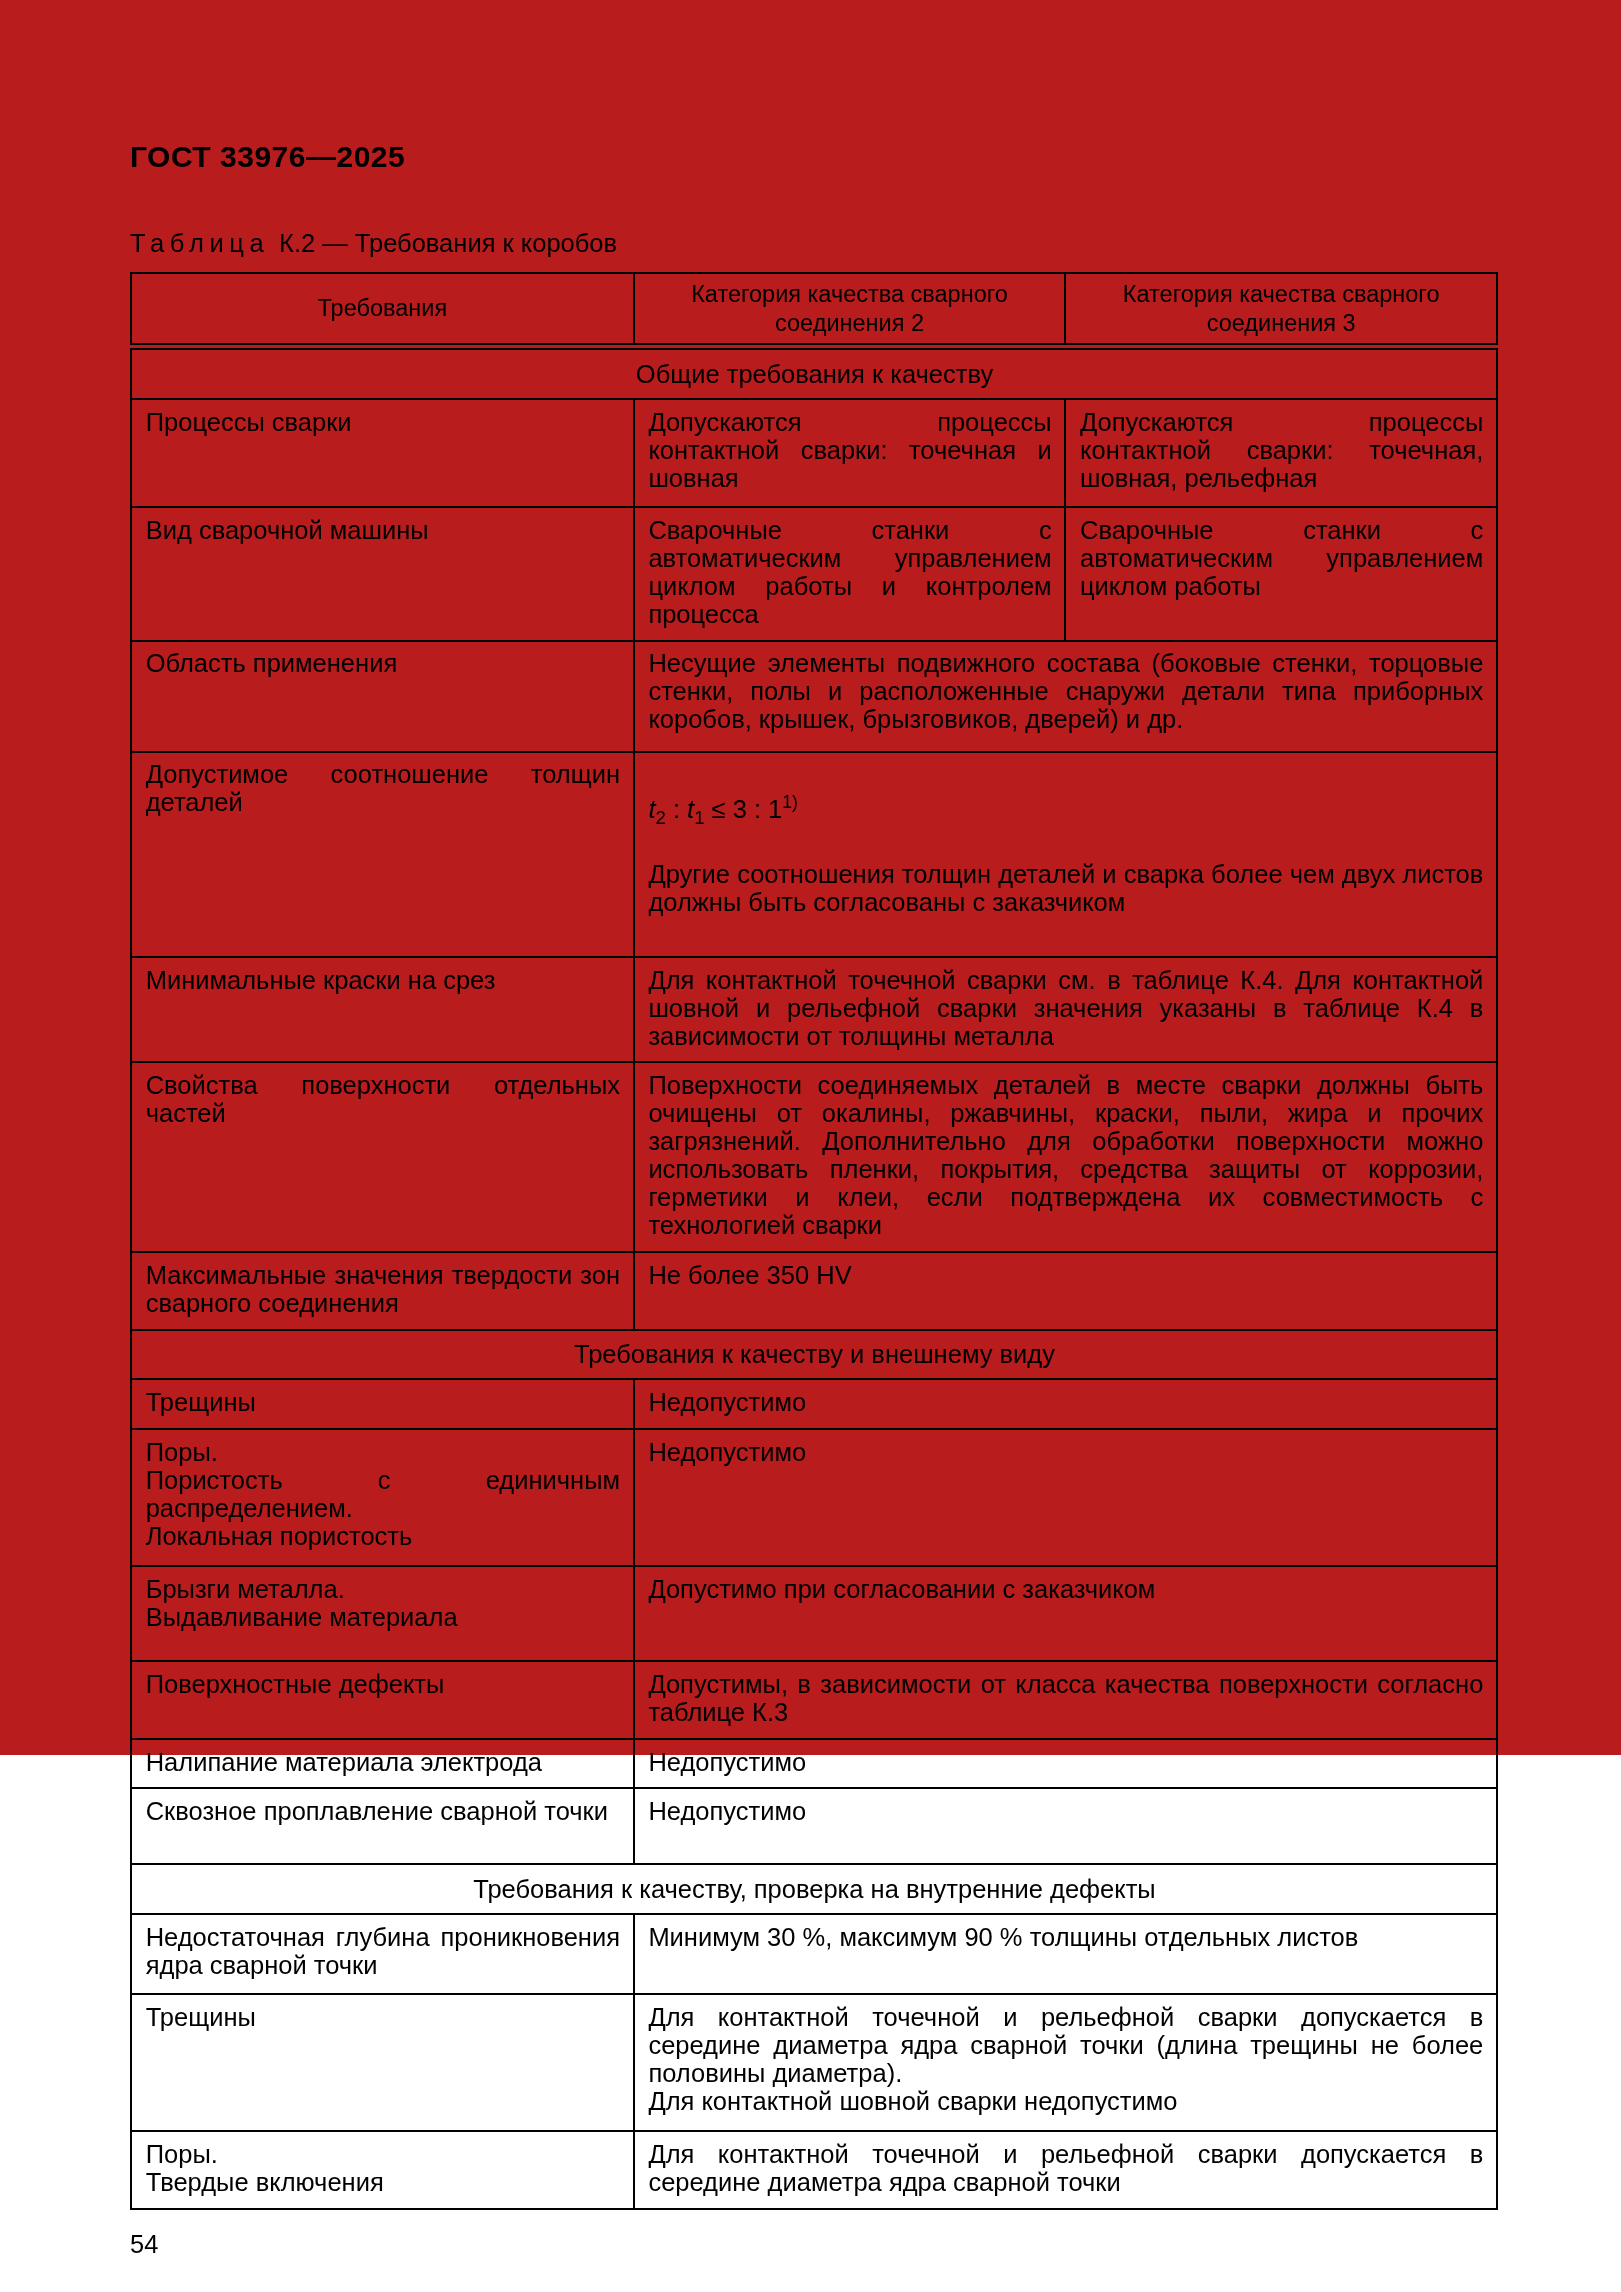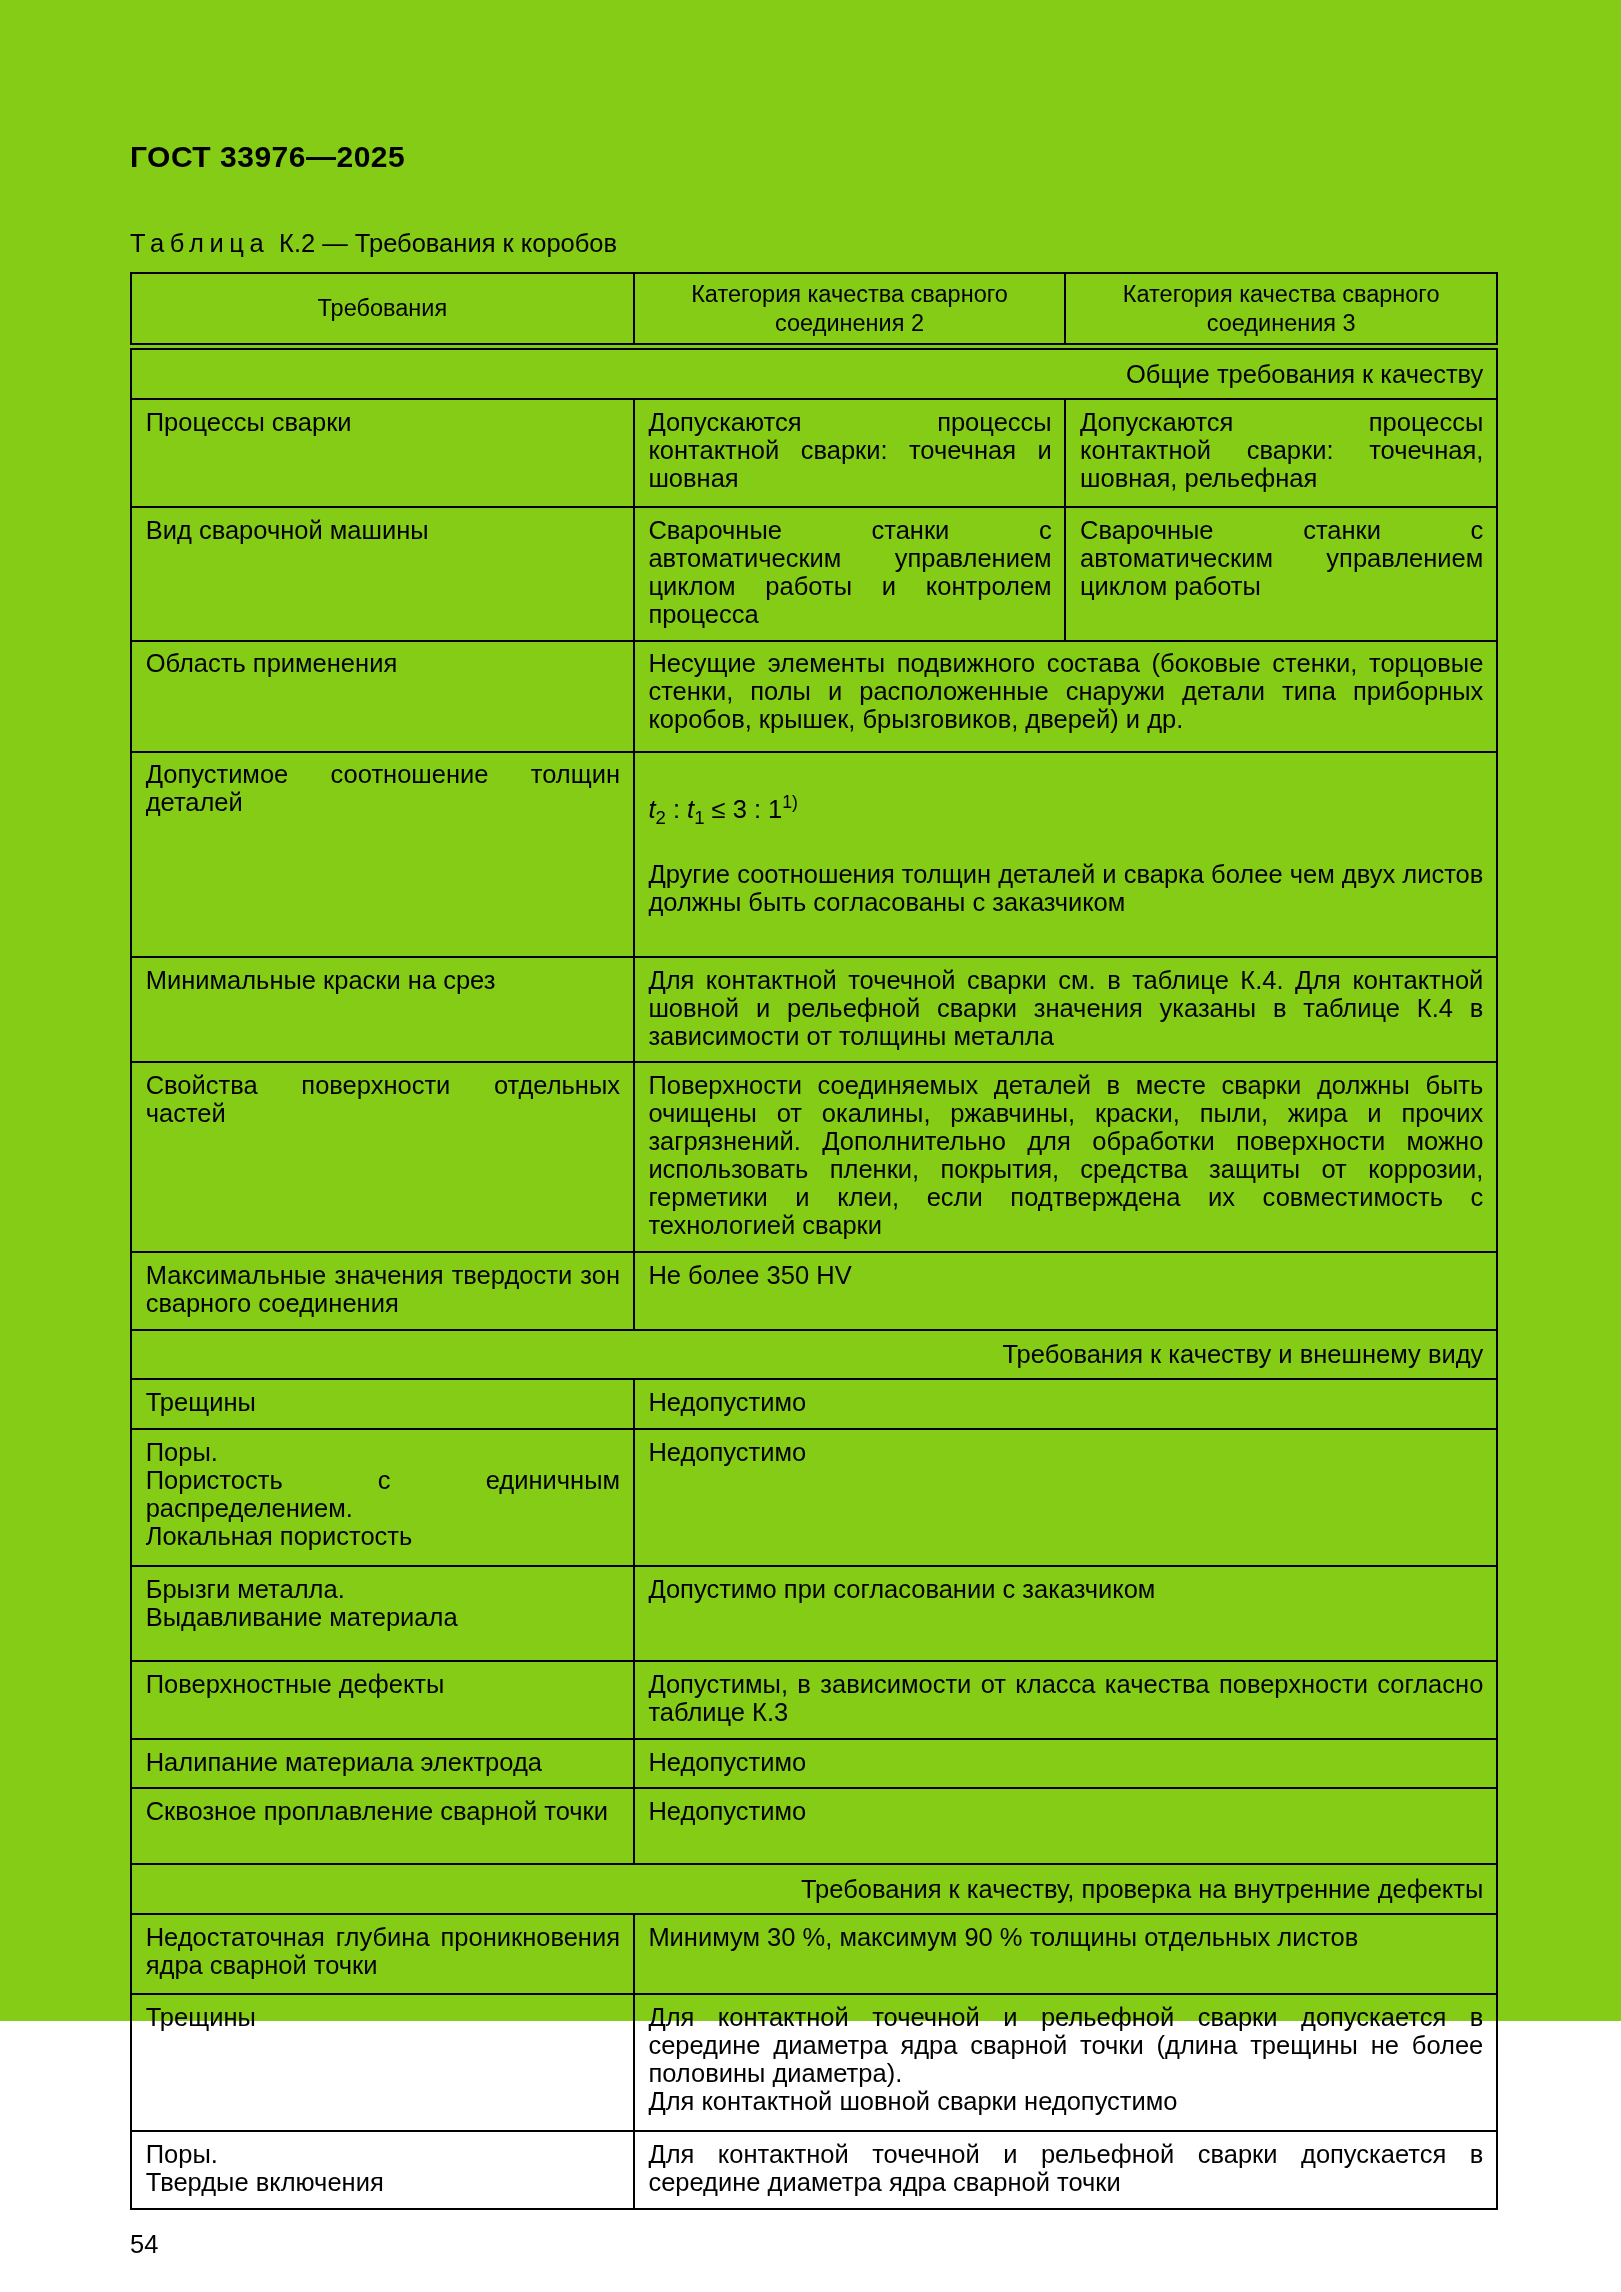--- a/index.html
+++ b/index.html
@@ -3,23 +3,23 @@
 <meta charset="utf-8">
 <style>
   * { margin: 0; padding: 0; box-sizing: border-box; }
   html, body { background: #ffffff; }
   body {
     width: 1621px; height: 2293px;
     font-family: "Liberation Sans", "DejaVu Sans", sans-serif;
     color: #000; overflow: hidden;
   }
   .page {
-    width: 1621px; height: 2021px;
+    width: 1621px; height: 1755px;
     padding: 140px 123px 0 130px;
-    background: #84cc16;
+    background: #b91c1c;
   }
   .doc-code {
     font-size: 30px; font-weight: bold; letter-spacing: 0.5px;
   }
   .table-caption {
     margin-top: 55px; margin-bottom: 13.7px;
     font-size: 25.5px; line-height: 29px;
   }
   .caption-label { letter-spacing: 0.22em; }
   .caption-rest { margin-left: 9.8px; }
@@ -44,21 +44,21 @@
     font-weight: normal;
     text-align: center;
     vertical-align: middle;
     font-size: 23.5px;
     line-height: 29px;
     padding: 5.9px 9.8px;
     white-space: normal;
     border-bottom: 7.8px double #000;
   }
   tr.section-row td {
-    text-align: right;
+    text-align: center;
     white-space: normal;
     padding: 9.8px 12.7px 9.8px 13.7px;
     vertical-align: middle;
   }
   .formula-line { text-align: left; }
   .fvar { font-style: italic; }
   .formula-line sub { font-size: 18.6px; }
   .formula-line sup { font-size: 17.6px; }
   .page-number {
     margin-top: 20px;

